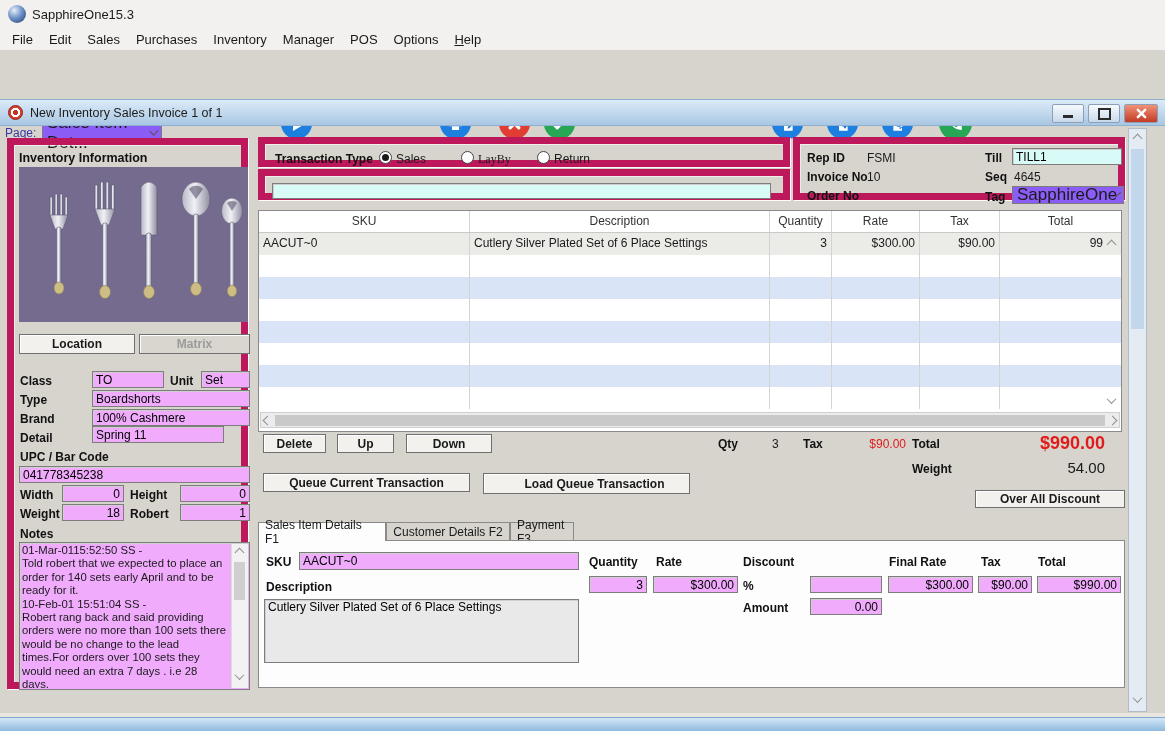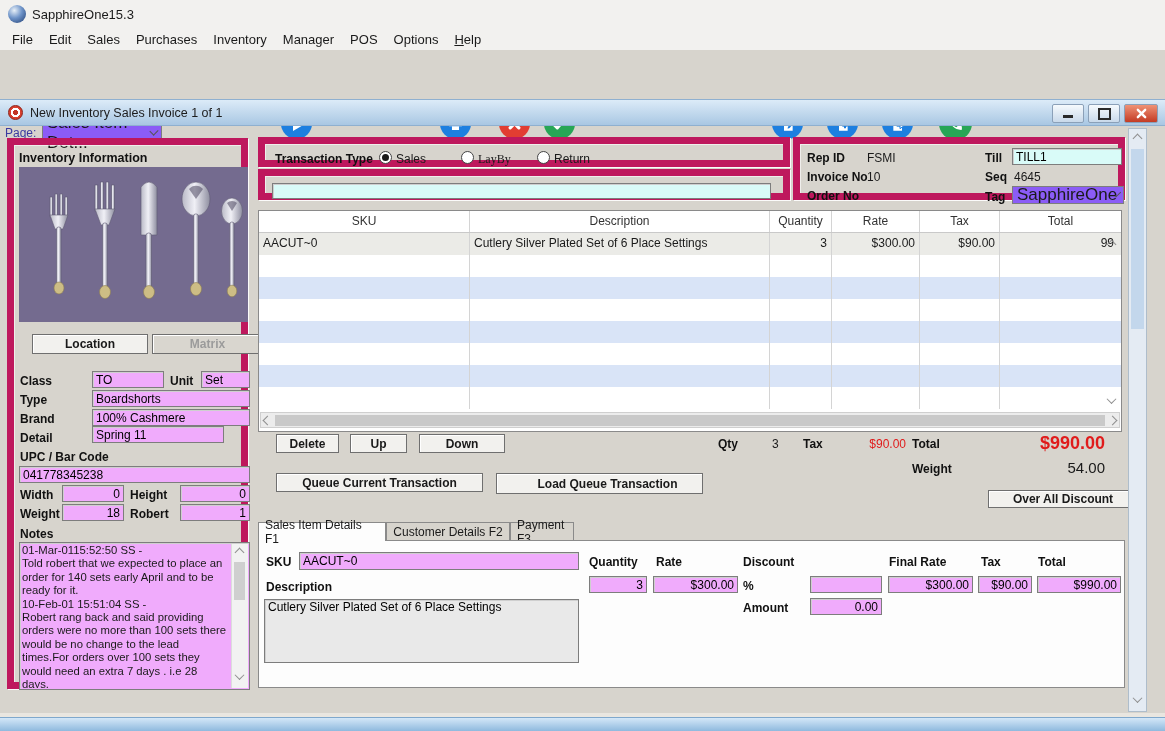--- a/index.html
+++ b/index.html
@@ -2,21 +2,21 @@
 <html><head>
 <meta charset="utf-8">
 <style>
   html,body{margin:0;padding:0;background:#b6b3ac;}
   #app{position:relative;width:1165px;height:731px;background:#d7d4cd;font-family:"Liberation Sans",sans-serif;font-size:12px;color:#1a1a1a;overflow:hidden;}
   .abs{position:absolute;}
   .lbl{font-weight:bold;color:#111;}
   .field{background:#f0abfc;border:1px solid #7d7d7d;box-shadow:inset 1px 1px 0 #cfcfcf;font-family:"Liberation Sans",sans-serif;font-size:12px;padding:0 3px;box-sizing:border-box;}
   input.field{height:17px;}
   .cyanf{background:#d9fbf8;}
-  .btn{background:#f2f1ee;border:1px solid #6f6f6f;box-shadow:inset 1px 1px 0 #fff;font-weight:bold;font-size:12px;text-align:center;box-sizing:border-box;display:flex;align-items:center;justify-content:center;cursor:default;margin-left:13px;}
+  .btn{background:#f2f1ee;border:1px solid #6f6f6f;box-shadow:inset 1px 1px 0 #fff;font-weight:bold;font-size:12px;text-align:center;box-sizing:border-box;display:flex;align-items:center;justify-content:center;cursor:default;}
   .group{border:7px solid #be185d;box-shadow:1px 1px 0 rgba(255,255,255,.9), inset 1px 1px 0 rgba(255,255,255,.6);box-sizing:border-box;}
   
   #titlebar{left:0;top:0;width:1165px;height:28px;background:#f2f1ef;}
   #menubar{left:0;top:28px;width:1165px;height:22px;background:#f2f1ef;border-bottom:1px solid #d8d5ce;display:flex;align-items:center;padding-left:4px;font-size:13px;}
   .menu-item{padding:0 8px;display:inline-block;}
   .accel::first-letter{text-decoration:underline;}
   #toolbar{left:0;top:50px;width:1165px;height:49px;background:#d7d4cd;border-bottom:1px solid #b5b2ab;}
   .tool-circle{position:absolute;border-radius:50%;display:flex;align-items:center;justify-content:center;}
   .blue{background:#1d7fe0;}
   .red{background:#e23d32;}
@@ -323,21 +323,21 @@
       <div class="c">Rate</div>
       <div class="c">Tax</div>
       <div class="c">Total</div>
     </div>
     <div class="trow row-sel">
       <div class="c">AACUT~0</div>
       <div class="c">Cutlery Silver Plated Set of 6 Place Settings</div>
       <div class="c num">3</div>
       <div class="c num">$300.00</div>
       <div class="c num">$90.00</div>
-      <div class="c num" style="padding-right:7px;">99</div>
+      <div class="c num" style="padding-right:18px;">99</div>
     </div>
     <div class="trow">
         <div class="c"></div>
         <div class="c"></div>
         <div class="c"></div>
         <div class="c"></div>
         <div class="c"></div>
         <div class="c"></div>
       </div>
     <div class="trow row-blue">

